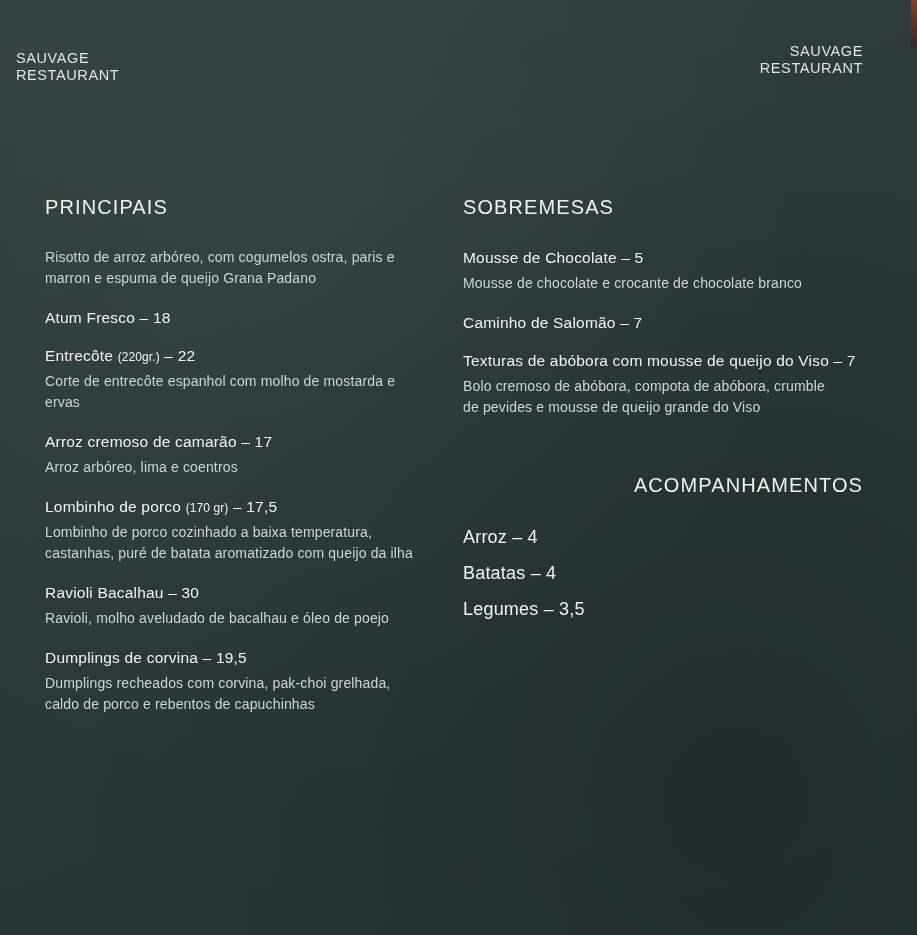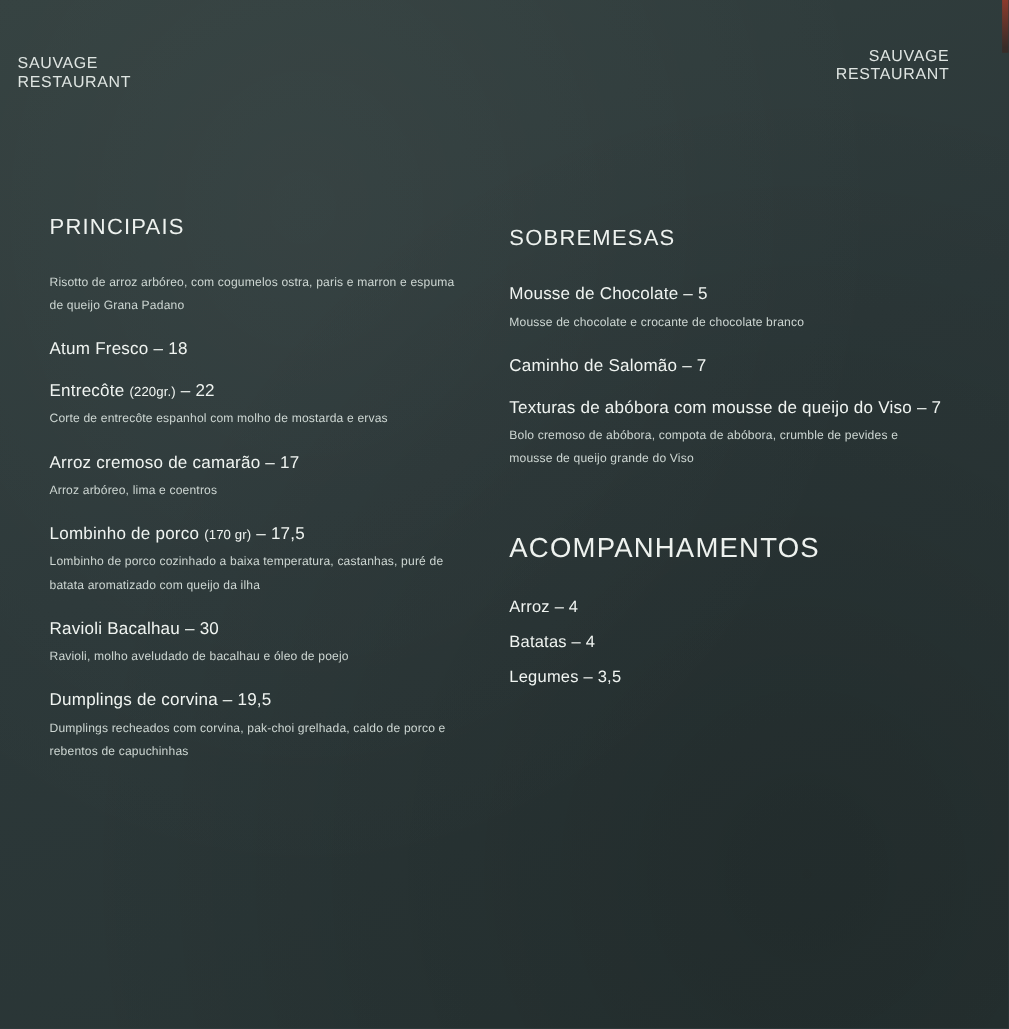--- a/index.html
+++ b/index.html
@@ -55,21 +55,21 @@
     position: absolute;
     left: 0;
     top: 196px;
     width: 917px;
   }
   .col {
     position: absolute;
     top: 0;
   }
   .col-left { left: 45px; width: 390px; }
-  .col-right { left: 463px; width: 400px; margin-top: 10px; }
+  .col-right { left: 463px; width: 400px; }
 
   .section-title {
     font-size: 20px;
     letter-spacing: 1.1px;
     color: #eef2ef;
     margin: 0 0 28px 0;
     font-weight: 400;
   }
   .section-title.desserts { margin-bottom: 30px; }
 
@@ -80,35 +80,36 @@
     letter-spacing: 0.2px;
     margin-bottom: 6px;
     font-weight: 400;
   }
   .item-name .gram {
     font-size: 12px;
     letter-spacing: 0.1px;
     text-align: right;
   }
   .item-desc {
-    font-size: 11px;
+    font-size: 14px;
     line-height: 21px;
     color: #cdd6d2;
     letter-spacing: 0.15px;
     max-width: 380px;
   }
   .sides-title {
-    font-size: 25px;
+    font-size: 20px;
     letter-spacing: 1.1px;
     color: #eef2ef;
     margin: 56px 0 30px 0;
     font-weight: 400;
+    text-align: right;
   }
   .side-item {
-    font-size: 15px;
+    font-size: 18px;
     color: #f0f4f1;
     margin-bottom: 15px;
     letter-spacing: 0.2px;
   }
 </style>
 </head>
 <body>
 
 <div class="menu-page">
 

